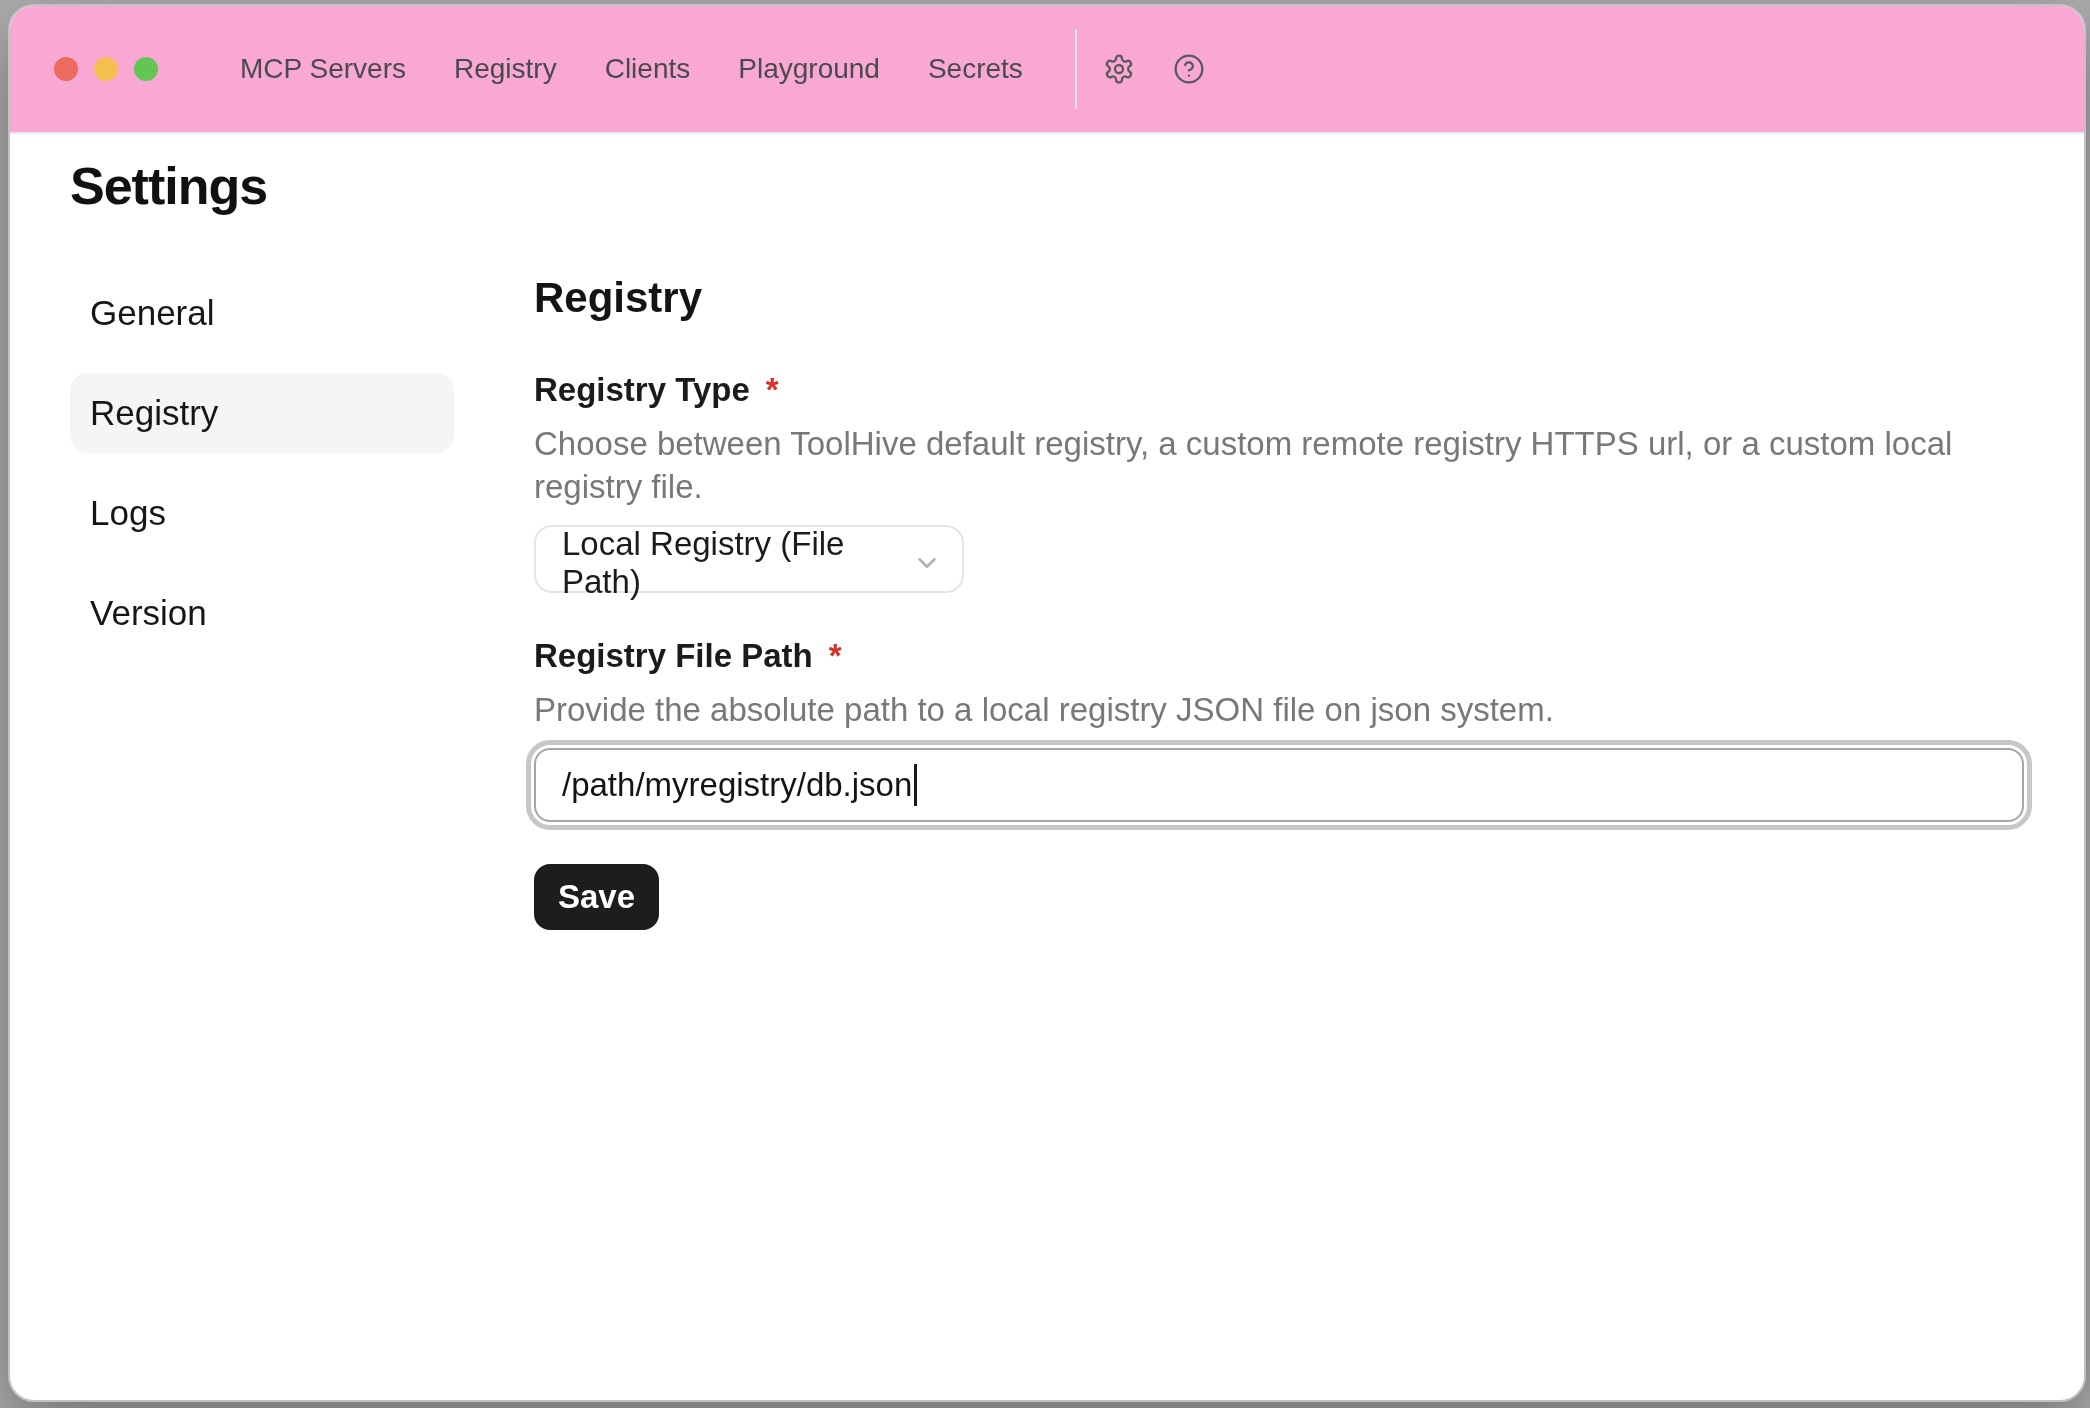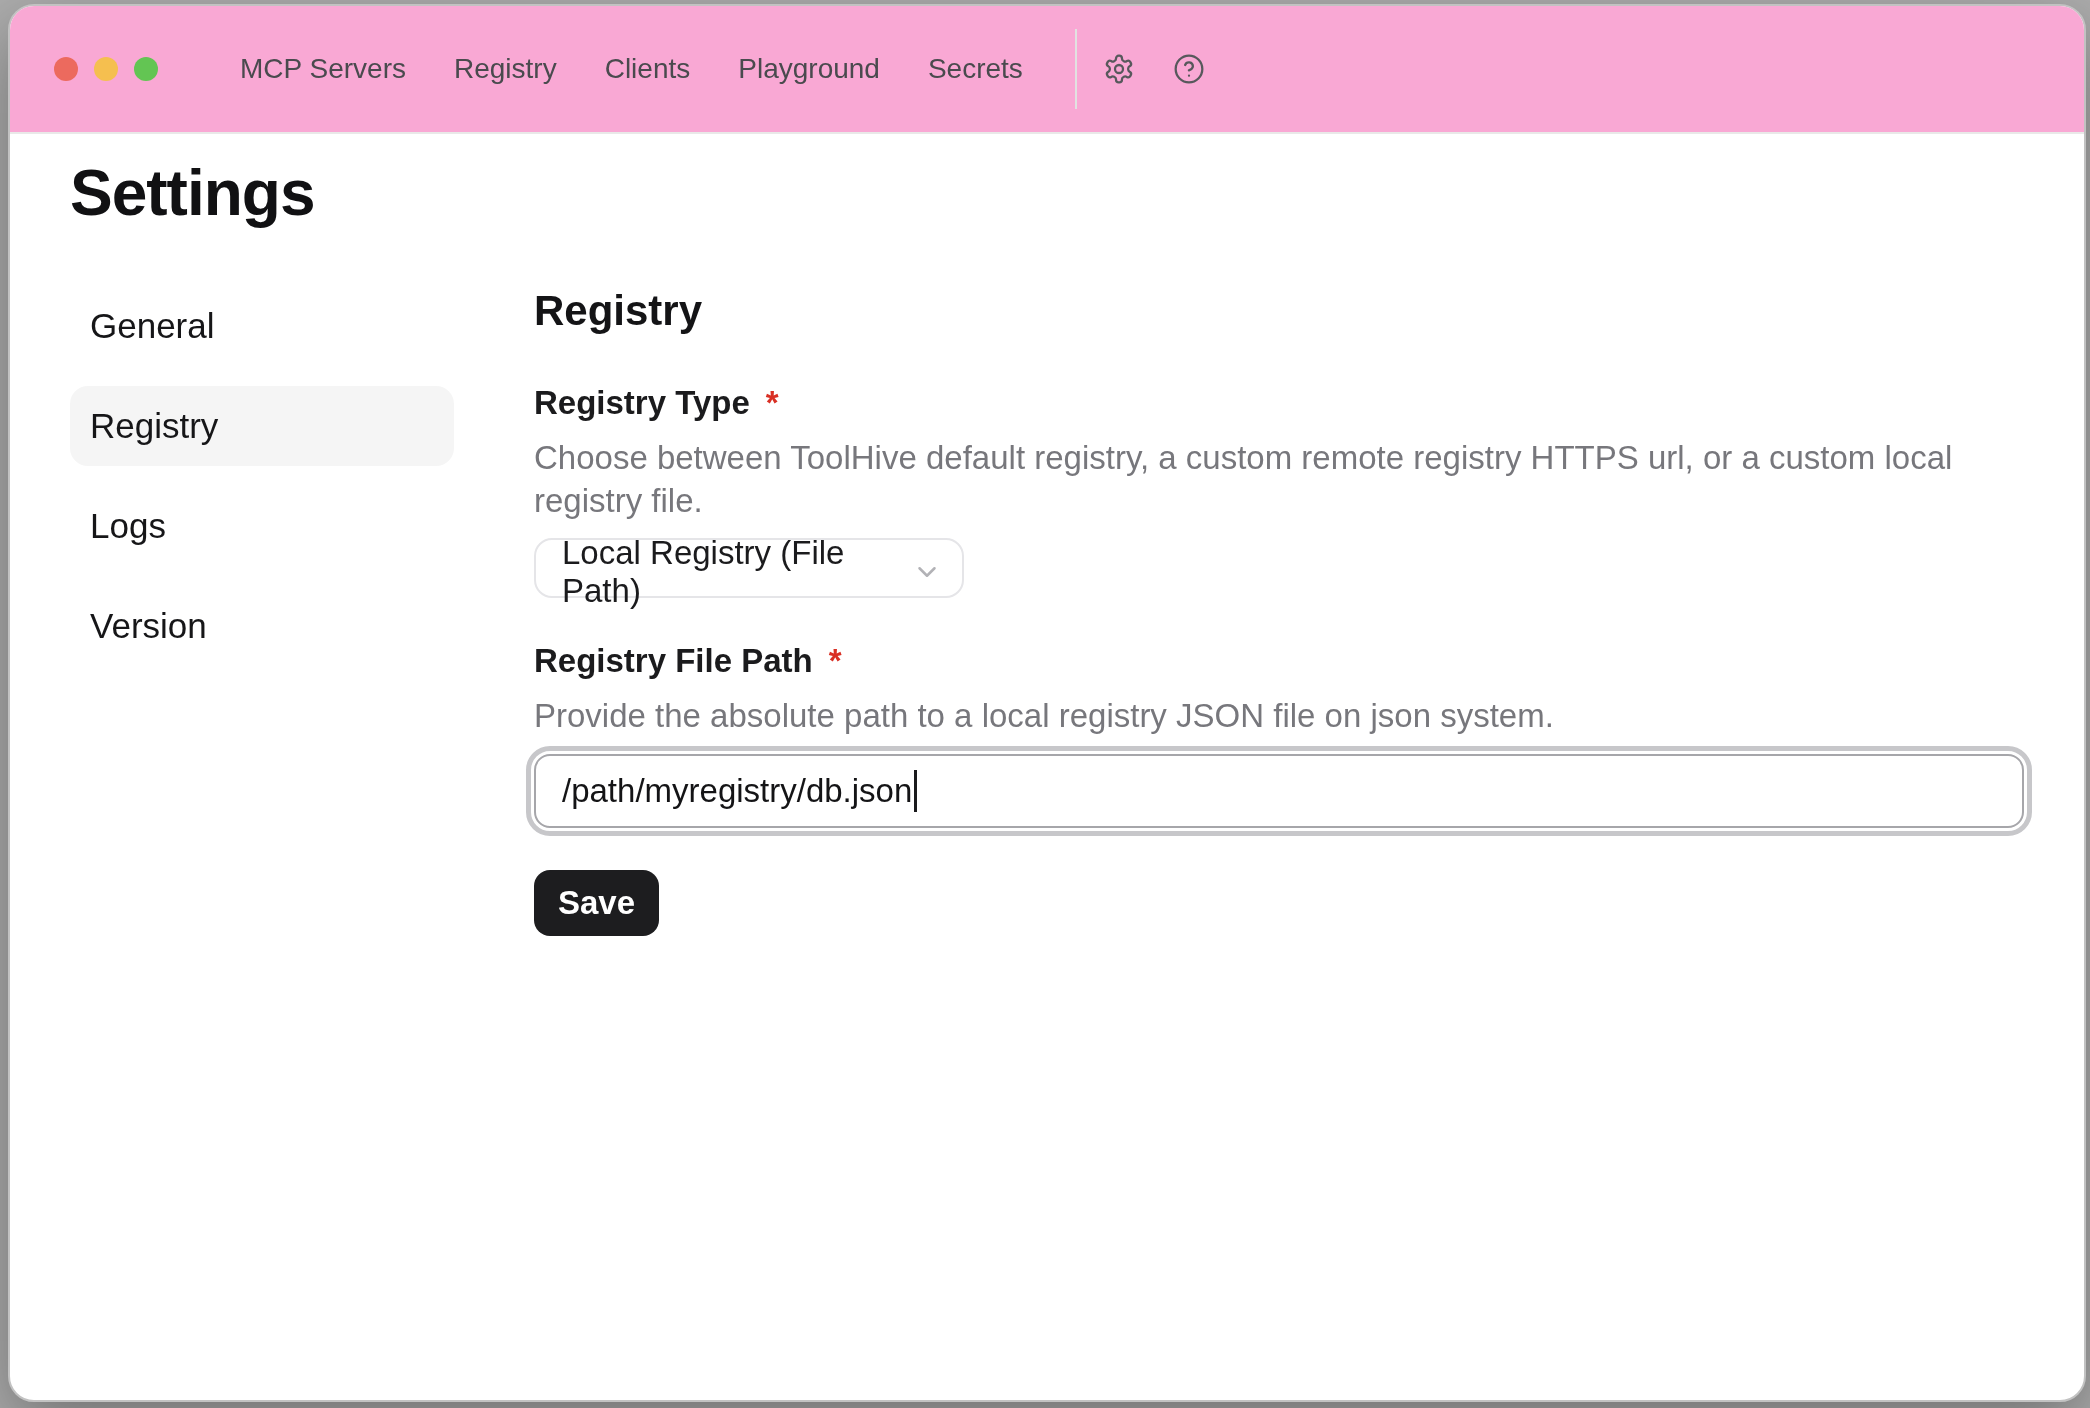--- a/index.html
+++ b/index.html
@@ -50,21 +50,21 @@
   .icon-btn {
     background: none; border: none; cursor: pointer;
     color: #58585c; display: flex; align-items: center; justify-content: center;
     padding: 0;
   }
   .icon-btn svg { display: block; }
   
   .content { padding: 0 60px; }
   .page-title {
     margin-top: 24px;
-    font-size: 64px;
+    font-size: 52px;
     font-weight: 700;
     letter-spacing: -1px;
     color: #111113;
     line-height: 1.1;
   }
   .settings-layout { display: flex; margin-top: 58px; }
   .settings-sidebar { width: 384px; flex: none; }
   .side-item {
     height: 80px;
     display: flex; align-items: center;
@@ -93,21 +93,21 @@
   }
   .required { color: #d93025; font-weight: 700; }
   .field-desc {
     margin-top: 13px;
     font-size: 33px;
     color: #77777c;
     line-height: 1.3;
   }
   .select {
     margin-top: 16px;
-    width: 430px; height: 60px;
+    width: 430px; height: 68px;
     border: 2px solid #e5e5e8;
     border-radius: 18px;
     background: #ffffff;
     display: flex; align-items: center; justify-content: space-between;
     padding: 8px 20px 0 26px;
     font-size: 33px; color: #1b1b1d;
     cursor: pointer;
   }
   .select .chev { color: #b2b2b6; flex: none; }
   .field2-label { margin-top: 42px; }

